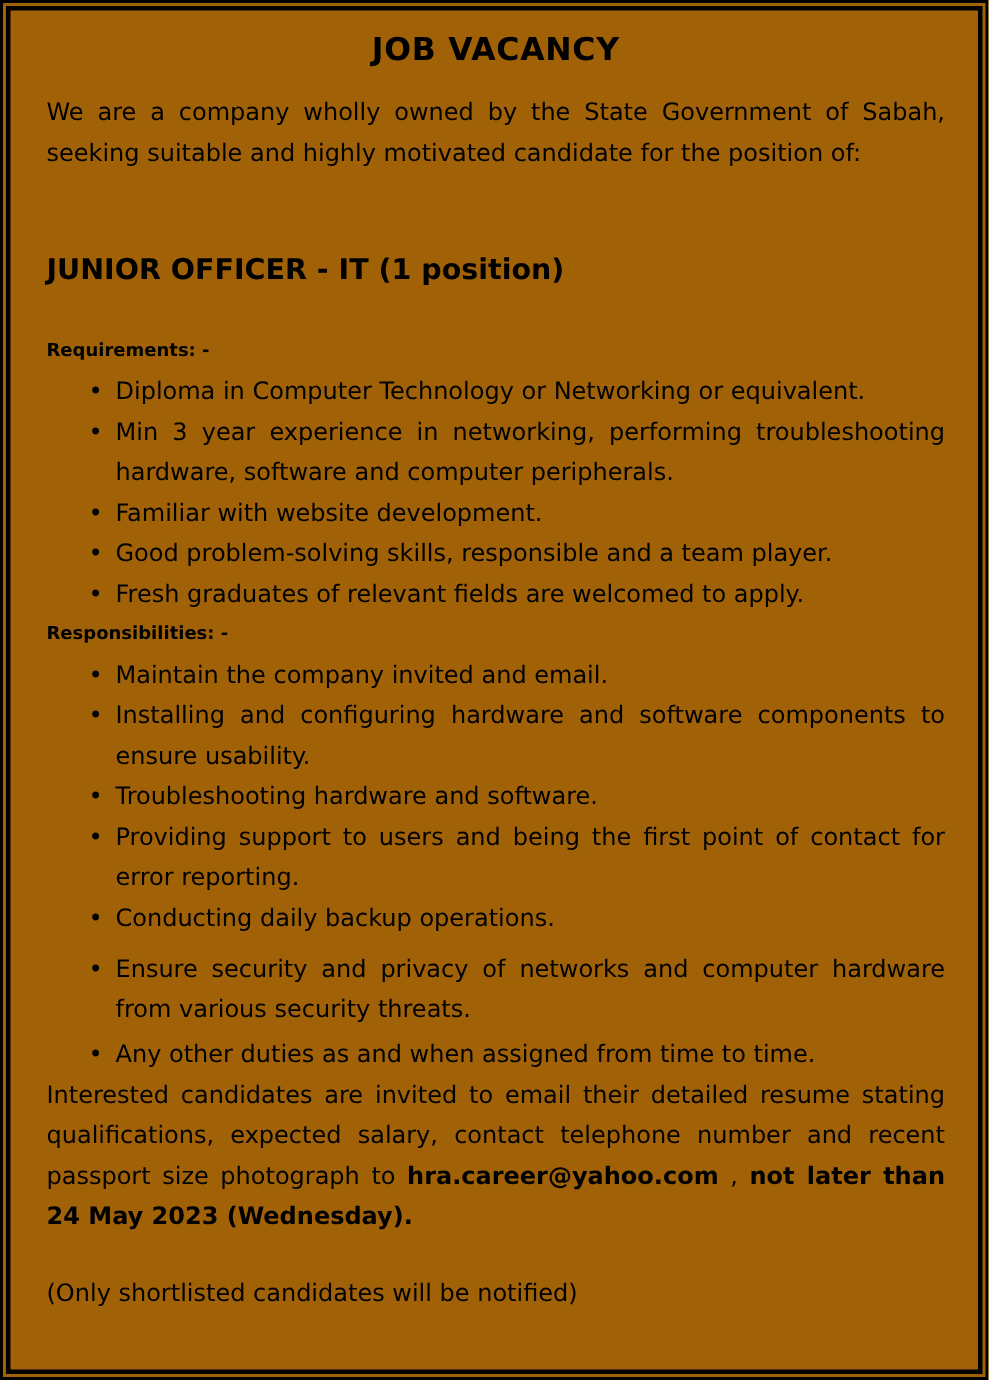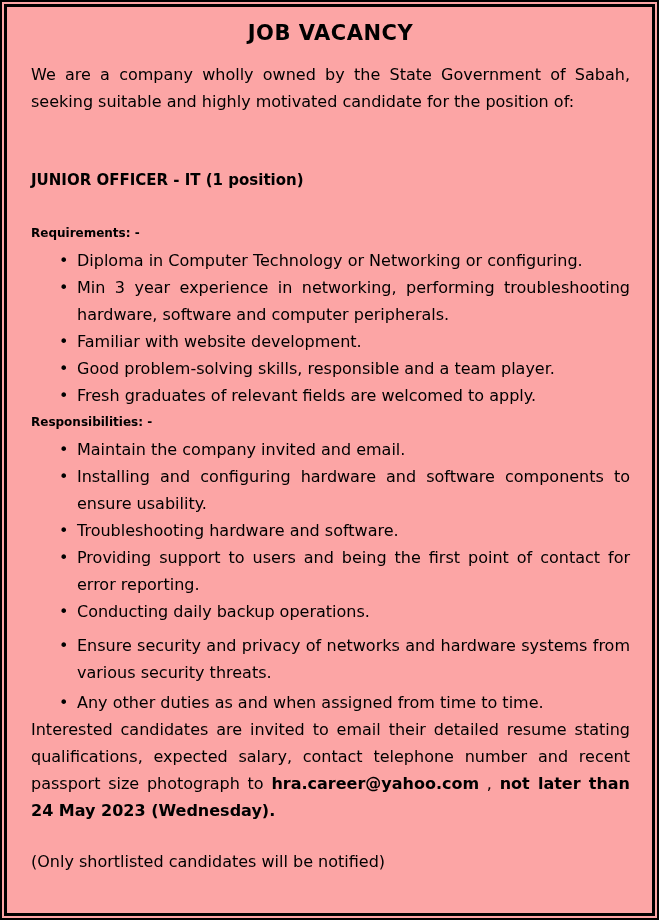--- a/index.html
+++ b/index.html
@@ -12,21 +12,21 @@
     height: 920px;
     font-family: "DejaVu Sans", "Liberation Sans", sans-serif;
     color: #000000;
   }
   .outer-frame {
     box-sizing: border-box;
     width: 659px;
     height: 920px;
     border: 2px solid #000000;
     padding: 2px;
-    background: #fca5a5;
+    background: #a16207;
   }
   .inner-frame {
     box-sizing: border-box;
     width: 100%;
     height: 100%;
     border: 3px solid #000000;
     padding: 10px 22px 0 24px;
     overflow: hidden;
   }
   .doc-title {
@@ -39,21 +39,21 @@
   p, li, h2, h3 {
     font-size: 16px;
     line-height: 27px;
   }
   .intro {
     margin: 0 0 52px 0;
     text-align: justify;
   }
   .position-title {
     margin: 0 0 26px 0;
-    font-size: 15px;
+    font-size: 19px;
     font-weight: bold;
   }
   .section-heading {
     margin: 0;
     font-size: 12px;
     font-weight: bold;
   }
   ul.bullet-list {
     margin: 0 0 0 0;
     padding: 0;
@@ -108,21 +108,21 @@
     <h1 class="doc-title">JOB VACANCY</h1>
 
     <p class="intro">We are a company wholly owned by the State Government of Sabah, seeking suitable and highly motivated candidate for the position of:</p>
 
     <h2 class="position-title">JUNIOR OFFICER - IT (1 position)</h2>
 
     <h3 class="section-heading">Requirements: -</h3>
     <ul class="bullet-list requirements-list">
       <li>
         <span class="bullet">•</span>
-        <span>Diploma in Computer Technology or Networking or configuring.</span>
+        <span>Diploma in Computer Technology or Networking or equivalent.</span>
       </li>
       <li>
         <span class="bullet">•</span>
         <span>Min 3 year experience in networking, performing troubleshooting hardware, software and computer peripherals.</span>
       </li>
       <li>
         <span class="bullet">•</span>
         <span>Familiar with website development.</span>
       </li>
       <li>
@@ -152,21 +152,21 @@
       <li>
         <span class="bullet">•</span>
         <span>Providing support to users and being the first point of contact for error reporting.</span>
       </li>
       <li>
         <span class="bullet">•</span>
         <span>Conducting daily backup operations.</span>
       </li>
       <li>
         <span class="bullet">•</span>
-        <span>Ensure security and privacy of networks and hardware systems from various security threats.</span>
+        <span>Ensure security and privacy of networks and computer hardware from various security threats.</span>
       </li>
       <li>
         <span class="bullet">•</span>
         <span>Any other duties as and when assigned from time to time.</span>
       </li>
     </ul>
 
     <p class="closing"><span>Interested candidates are invited to email their detailed resume stating qualifications, expected salary, contact telephone number and recent passport size photograph to </span><span class="strong-underline email-link">hra.career@yahoo.com</span><span> , </span><span class="strong-underline">not later than 24 May 2023 (Wednesday)</span><span class="strong">.</span></p>
 
     <p class="footnote">(Only shortlisted candidates will be notified)</p>

